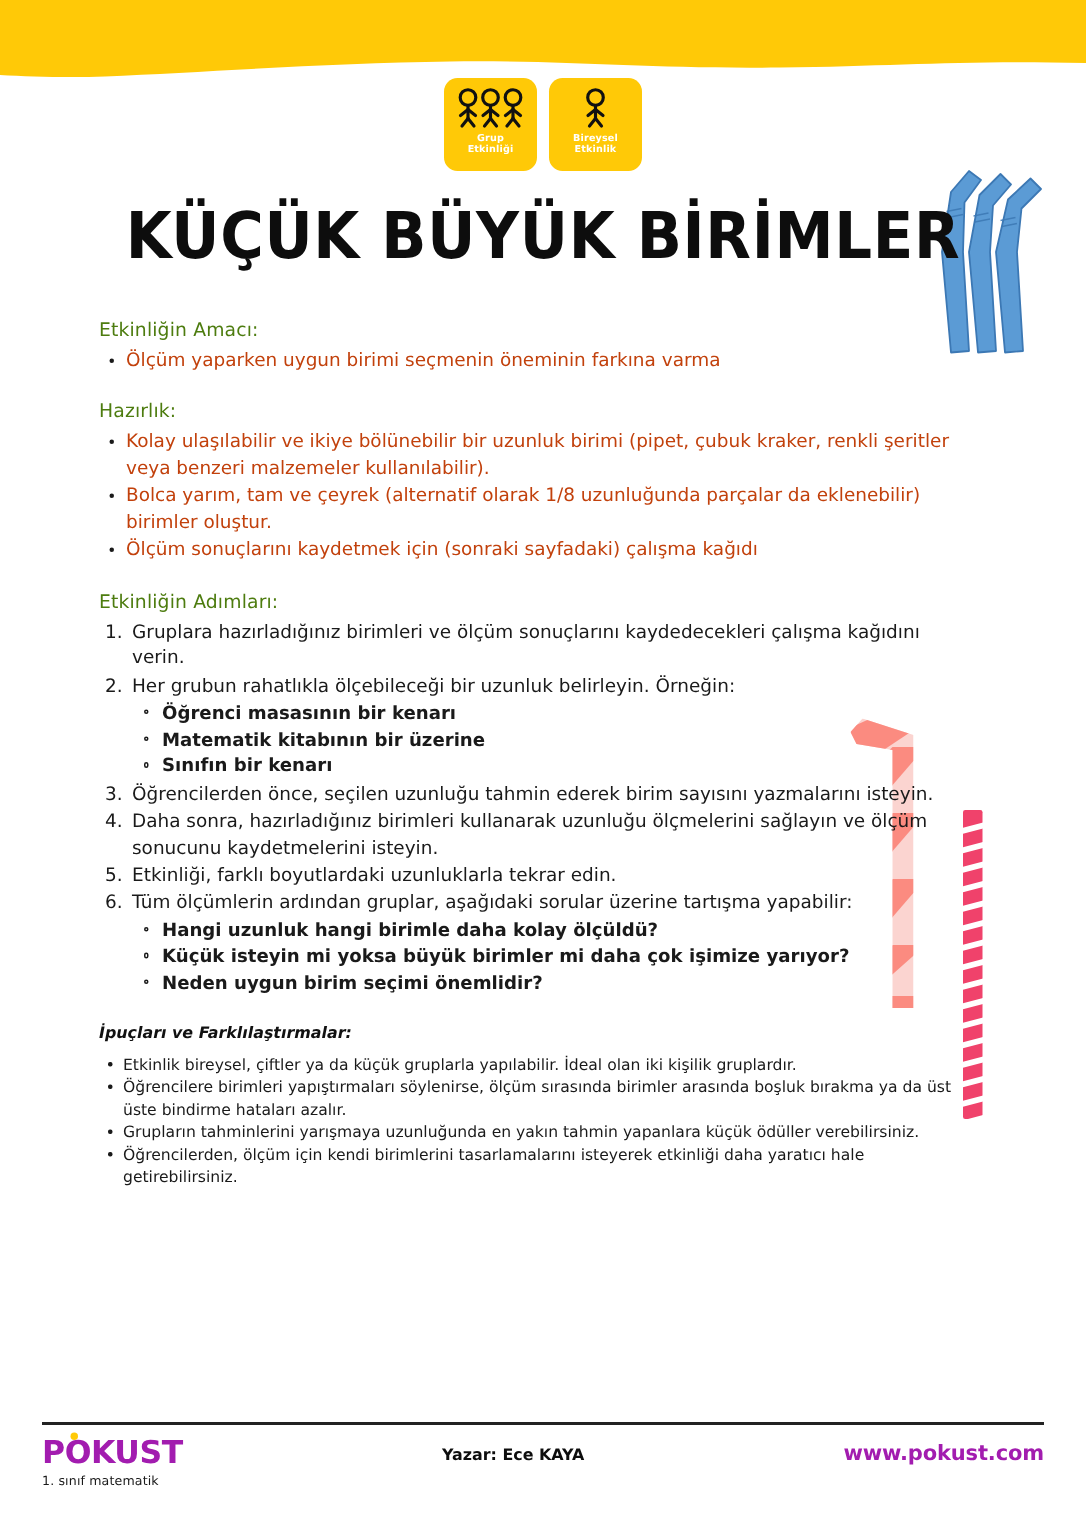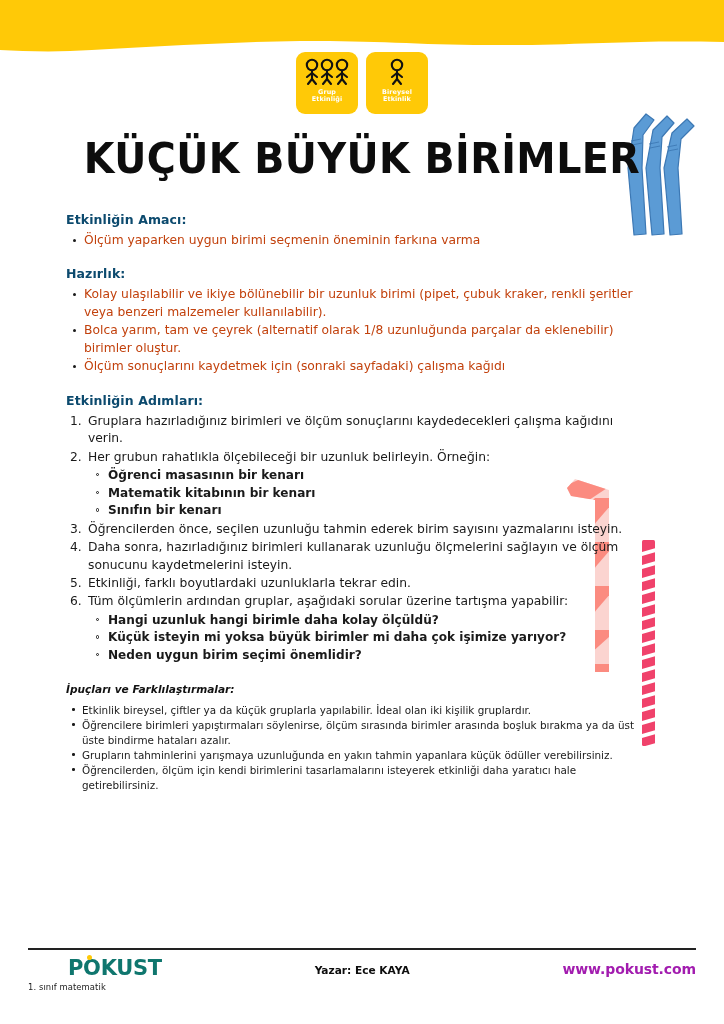--- a/index.html
+++ b/index.html
@@ -111,23 +111,23 @@
   .content {
     position: absolute;
     top: 212px;
     left: 66px;
     width: 580px;
     z-index: 2;
   }
 
   h2.section-head {
     font-size: 12.5px;
-    font-weight: bold;
+    font-weight: normal;
     margin: 0 0 5px 0;
-    color: #0c4a6e;
+    color: #4d7c0f;
     letter-spacing: .1px;
   }
   .section { margin-bottom: 17px; }
   .section.steps { margin-bottom: 14px; }
 
   ul.bullets {
     list-style: none;
     margin: 0;
     padding: 0;
   }
@@ -249,24 +249,23 @@
     height: 50px;
     display: flex;
     align-items: flex-start;
     justify-content: space-between;
   }
   .logo-block { display: flex; flex-direction: column; align-items: flex-start; }
   .logo-word {
     font-size: 21px;
     font-weight: bold;
     letter-spacing: -0.3px;
-    color: #0f766e;
+    color: #a21caf;
     line-height: 1;
     position: relative;
-    margin-left: 40px;
   }
   .logo-dot {
     position: absolute;
     left: 18.5px;
     top: -3px;
     width: 5px;
     height: 5px;
     border-radius: 50%;
     background: #FFC907;
   }
@@ -446,21 +445,21 @@
     <div class="section steps">
       <h2 class="section-head">Etkinliğin Adımları:</h2>
       <ol class="steps-list">
         <li>
           <span>Gruplara hazırladığınız birimleri ve ölçüm sonuçlarını kaydedecekleri çalışma kağıdını verin.</span>
         </li>
         <li>
           <span>Her grubun rahatlıkla ölçebileceği bir uzunluk belirleyin. Örneğin:</span>
           <ul class="subbullets">
             <li>Öğrenci masasının bir kenarı</li>
-            <li>Matematik kitabının bir kenarı</li>
+            <li>Matematik kitabının bir üzerine</li>
             <li>Sınıfın bir kenarı</li>
           </ul>
         </li>
         <li>
           <span>Öğrencilerden önce, seçilen uzunluğu tahmin ederek birim sayısını yazmalarını isteyin.</span>
         </li>
         <li>
           <span>Daha sonra, hazırladığınız birimleri kullanarak uzunluğu ölçmelerini sağlayın ve ölçüm sonucunu kaydetmelerini isteyin.</span>
         </li>
         <li>

